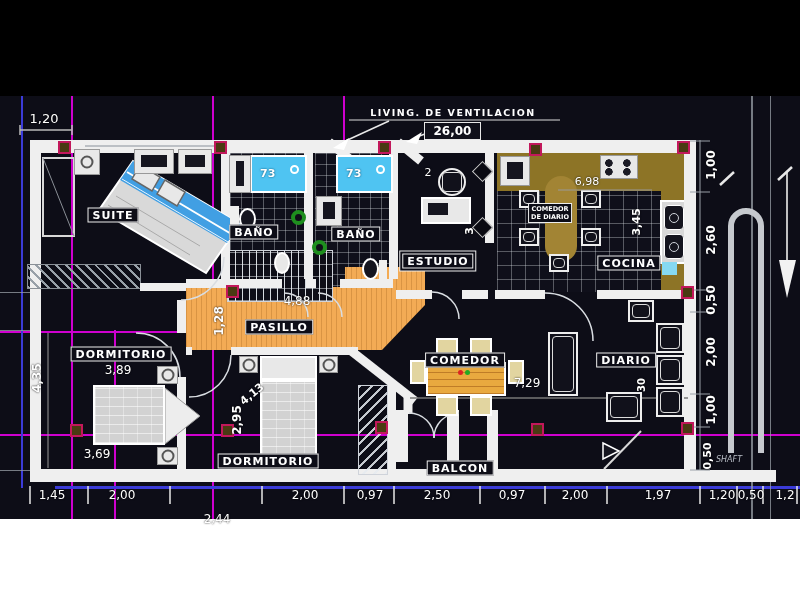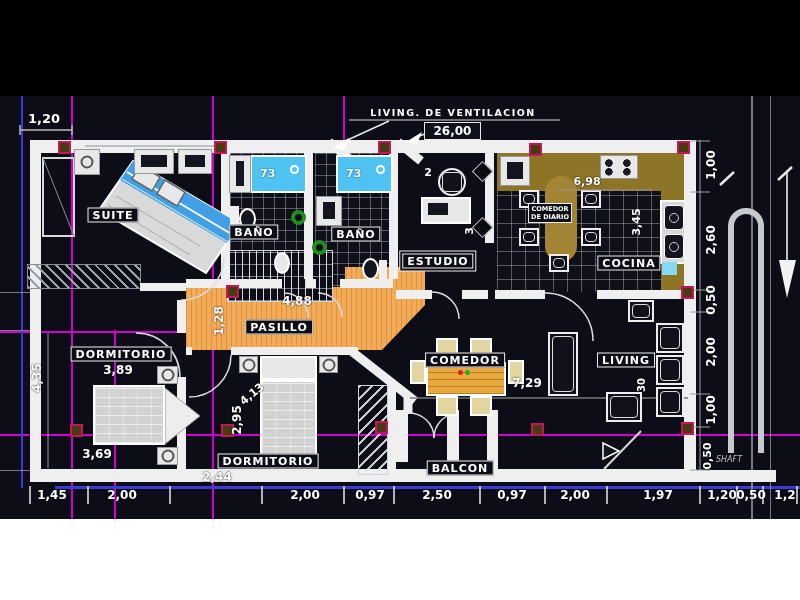--- a/index.html
+++ b/index.html
@@ -28,21 +28,21 @@
         background:repeating-linear-gradient(45deg,#98a0a8 0 2px,transparent 2px 7px)}
   .whatch{position:absolute;border:1px solid #cfd3da;
         background:repeating-linear-gradient(135deg,rgba(230,235,240,.85) 0 2px,transparent 2px 8px)}
   .col{position:absolute;width:13px;height:13px;background:#4a3a12;border:2px solid #c2185b}
   .lbl{position:absolute;background:#0d0d17;border:1px solid #eeeeee;color:#fff;
        font-size:11px;font-weight:bold;letter-spacing:1px;line-height:13px;padding:0 4px;
        white-space:nowrap;transform:translate(-50%,-50%)}
   .lbl2{position:absolute;background:#0d0d17;border:1px solid #eee;color:#fff;
        font-size:6.5px;font-weight:bold;line-height:8px;text-align:center;padding:1px 2px;
        white-space:nowrap;transform:translate(-50%,-50%)}
-  .dim{position:absolute;color:#fff;font-size:12px;font-weight:bold;white-space:nowrap;
+  .dim{position:absolute;color:#fff;font-size:12px;font-weight:normal;white-space:nowrap;
        transform:translate(-50%,-50%);text-shadow:0 0 2px #000}
   .vdim{position:absolute;color:#fff;font-size:12px;font-weight:bold;white-space:nowrap;
        transform:translate(-50%,-50%) rotate(-90deg);text-shadow:0 0 2px #000}
   .ddim{position:absolute;color:#fff;font-size:11px;font-weight:bold;white-space:nowrap;
        transform:translate(-50%,-50%) rotate(-40deg);text-shadow:0 0 2px #000}
   .note{position:absolute;color:#fff;font-size:9.5px;font-weight:bold;letter-spacing:1.5px;
        white-space:nowrap;transform:translate(-50%,-50%)}
   .baja{position:absolute;color:#b9bec6;font-size:8px;font-style:italic;white-space:nowrap}
   .furn{position:absolute;background:#d9d9d9;border:2px solid #fff}
   .nstand{position:absolute;background:#e8e8e8;border:1px solid #999}
@@ -311,40 +311,40 @@
   <div class="lbl" style="left:438px;top:261px;box-shadow:0 0 0 2px #0d0d17,0 0 0 3px #eee">ESTUDIO</div>
   <div class="lbl" style="left:629px;top:263px">COCINA</div>
   <div class="lbl2" style="left:550px;top:213px">
     <div>COMEDOR</div>
     <div>DE DIARIO</div>
   </div>
   <div class="lbl" style="left:279px;top:327px">PASILLO</div>
   <div class="lbl" style="left:121px;top:354px">DORMITORIO</div>
   <div class="lbl" style="left:268px;top:461px">DORMITORIO</div>
   <div class="lbl" style="left:465px;top:360px">COMEDOR</div>
-  <div class="lbl" style="left:626px;top:360px">LIVING</div>
+  <div class="lbl" style="left:626px;top:360px">DIARIO</div>
   <div class="lbl" style="left:460px;top:468px">BALCON</div>
 
   <div class="vdim" style="left:37px;top:378px">4,35</div>
   <div class="dim" style="left:297px;top:301px">4,88</div>
   <div class="vdim" style="left:219px;top:321px">1,28</div>
   <div class="dim" style="left:118px;top:370px">3,89</div>
   <div class="dim" style="left:97px;top:454px">3,69</div>
   <div class="vdim" style="left:237px;top:420px">2,95</div>
   <div class="ddim" style="left:252px;top:394px">4,13</div>
   <div class="dim" style="left:527px;top:383px">7,29</div>
   <div class="dim" style="left:587px;top:181px;font-size:11px">6,98</div>
   <div class="vdim" style="left:636px;top:222px;font-size:11px">3,45</div>
   <div class="dim" style="left:428px;top:172px;font-size:11px">2</div>
   <div class="vdim" style="left:469px;top:231px;font-size:11px">3</div>
   <div class="vdim" style="left:641px;top:385px;font-size:10px">30</div>
 
   <div class="dim" style="left:52px;top:495px">1,45</div>
   <div class="dim" style="left:122px;top:495px">2,00</div>
-  <div class="dim" style="left:217px;top:477px">2,44</div>
+  <div class="dim" style="left:217px;top:519px">2,44</div>
   <div class="dim" style="left:305px;top:495px">2,00</div>
   <div class="dim" style="left:370px;top:495px">0,97</div>
   <div class="dim" style="left:437px;top:495px">2,50</div>
   <div class="dim" style="left:512px;top:495px">0,97</div>
   <div class="dim" style="left:575px;top:495px">2,00</div>
   <div class="dim" style="left:658px;top:495px">1,97</div>
   <div class="dim" style="left:722px;top:495px">1,20</div>
   <div class="dim" style="left:751px;top:495px">0,50</div>
   <div class="dim" style="left:785px;top:495px">1,2</div>
 

